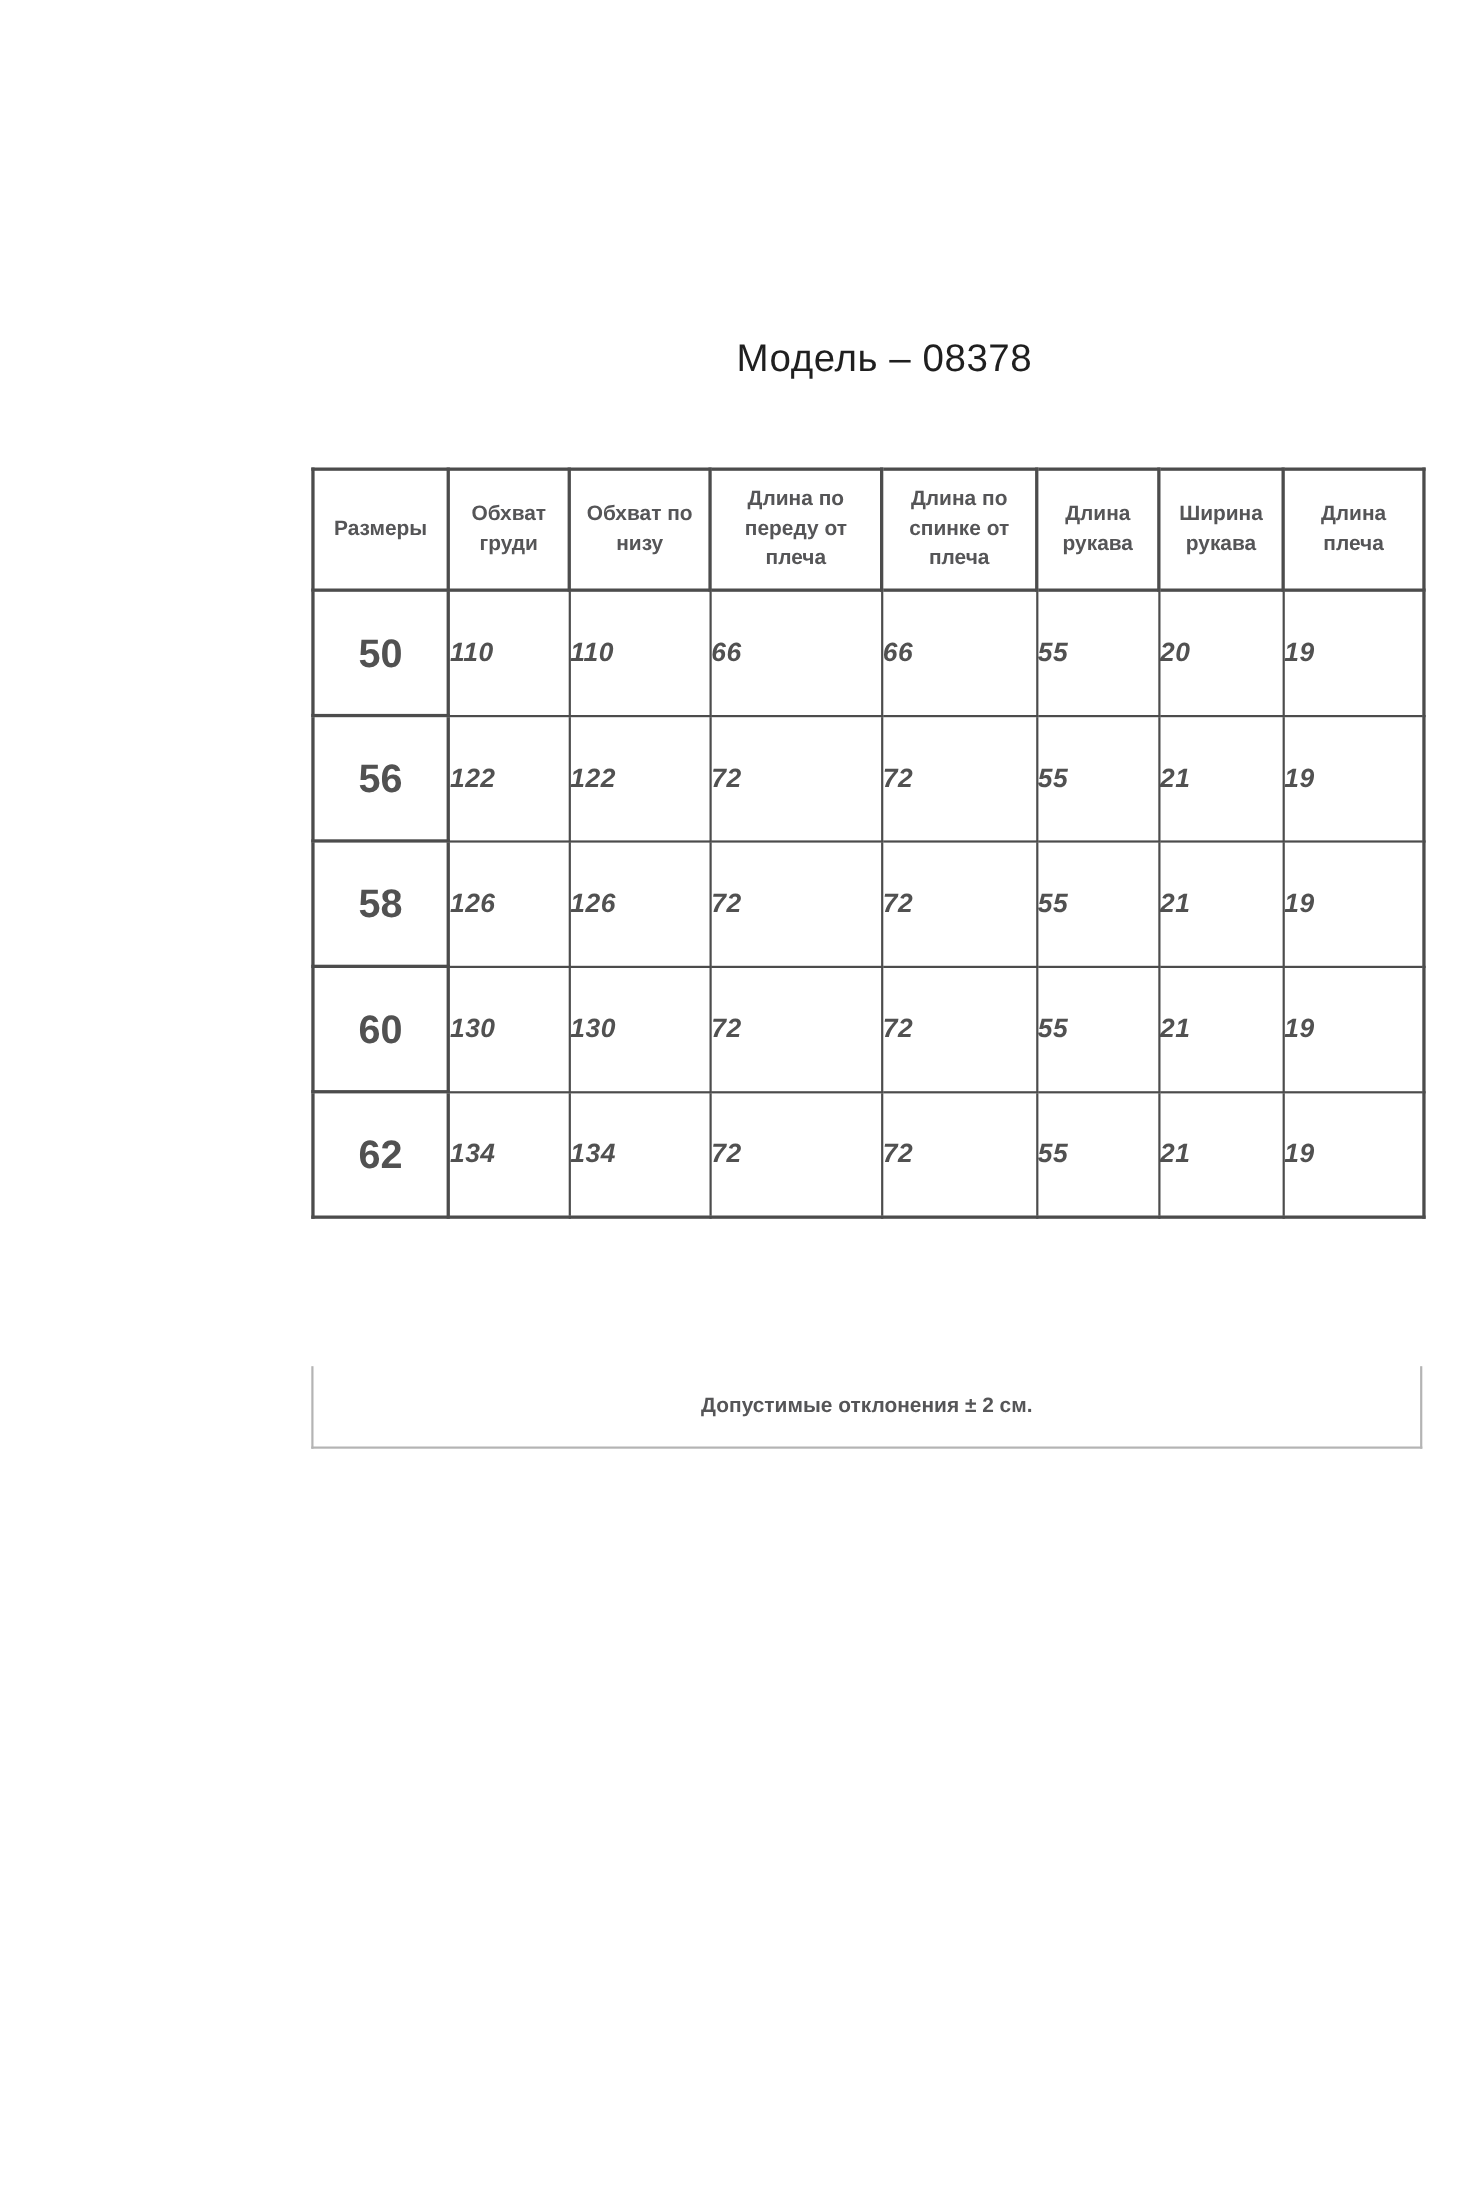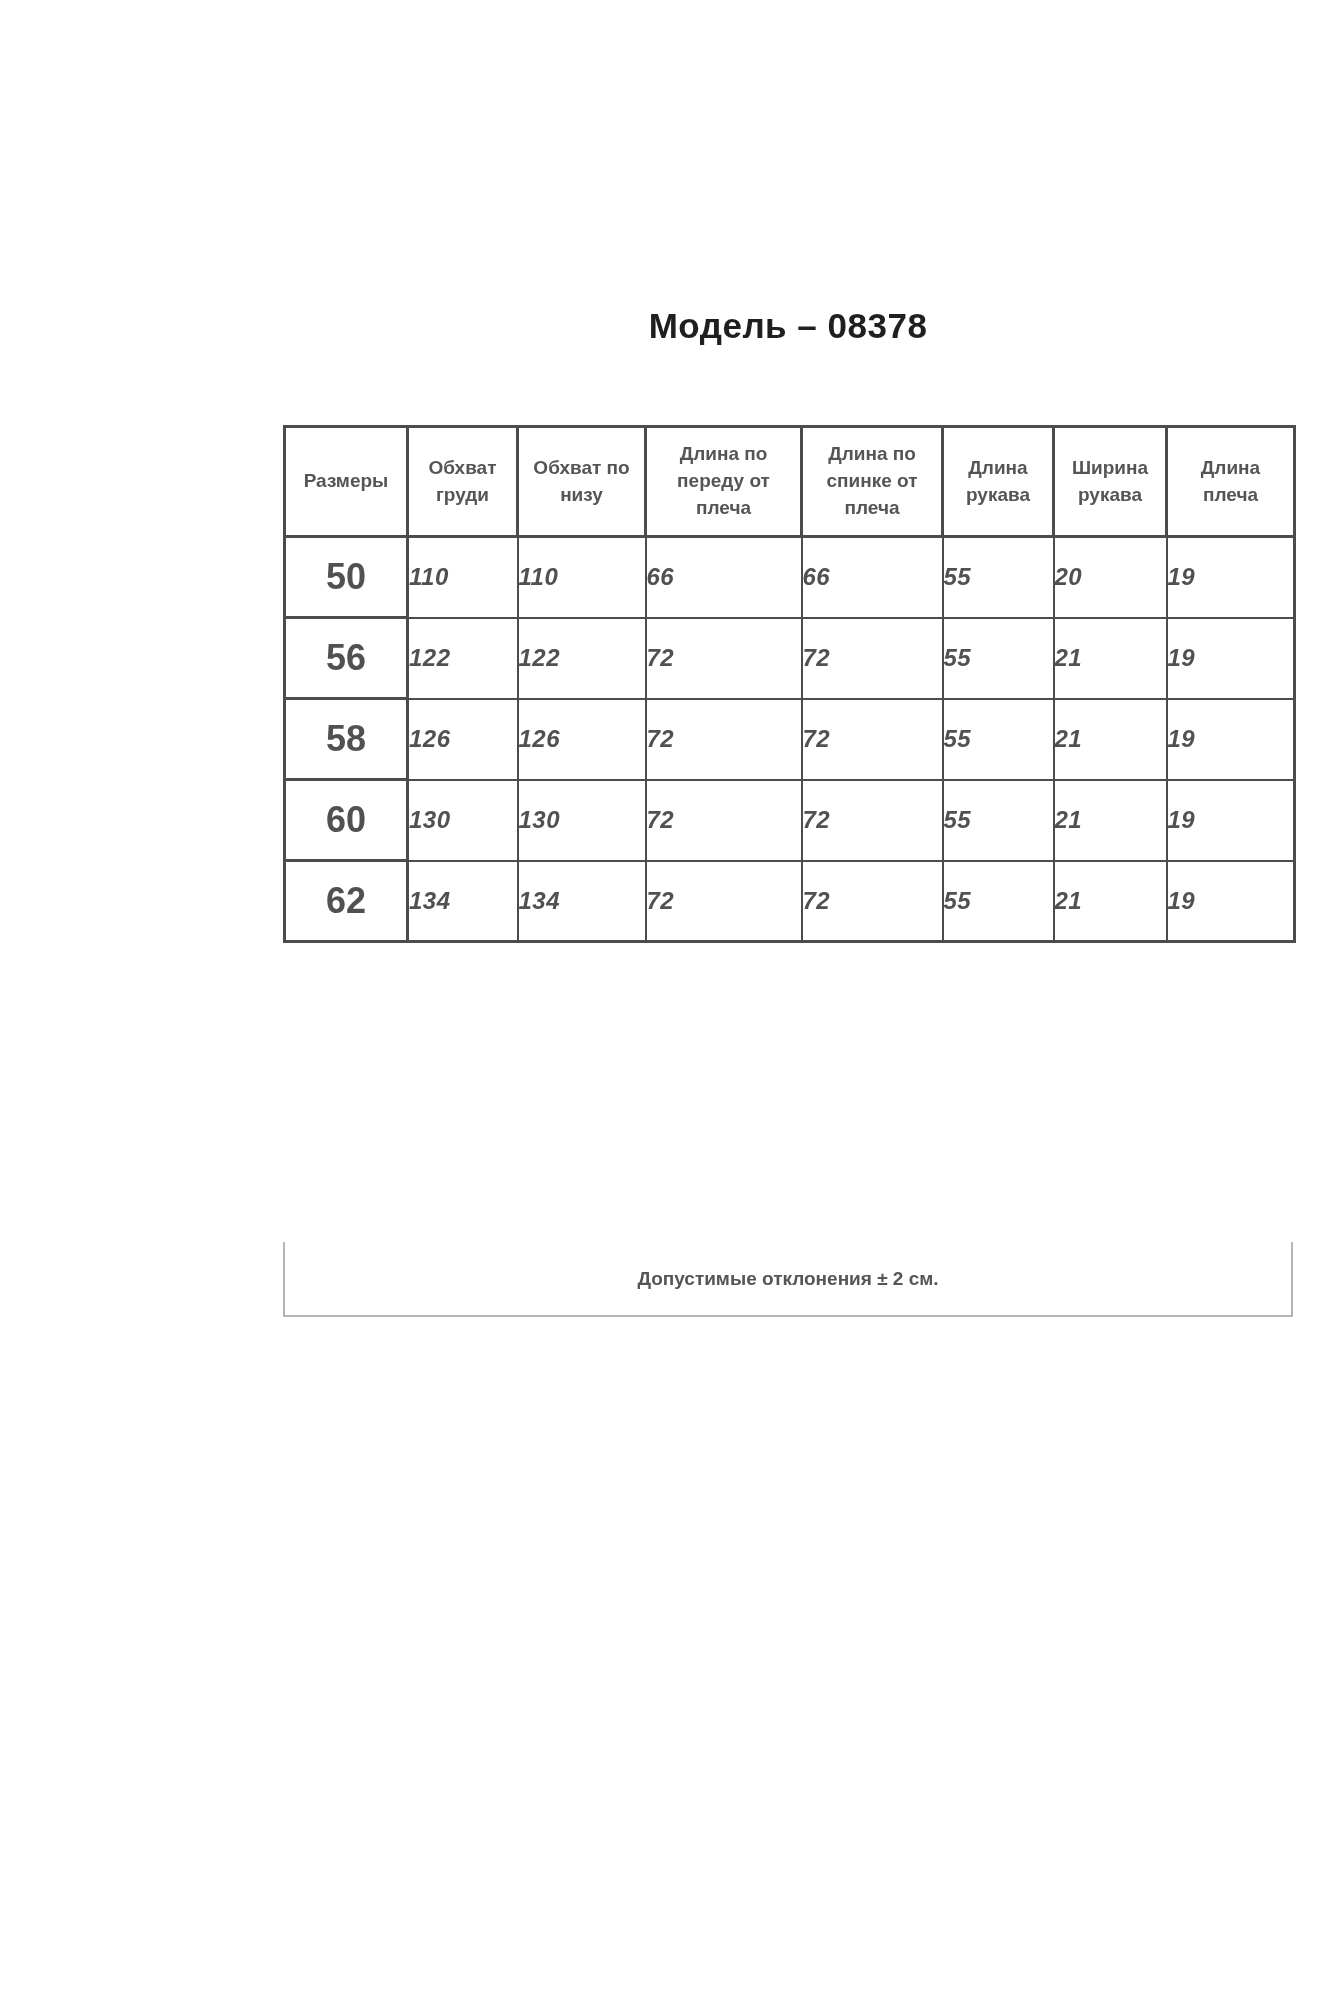--- a/index.html
+++ b/index.html
@@ -15,26 +15,26 @@
   .page{
     position:relative;
     width:1333px;
     height:2000px;
     background:var(--bg);
     font-family:"Liberation Sans","DejaVu Sans",sans-serif;
     overflow:hidden;
   }
   .title{
     position:absolute;
-    left:283px;
+    left:299px;
     top:306px;
     width:1010px;
     text-align:center;
     font-size:35px;
-    font-weight:700;
+    font-weight:400;
     color:var(--title-color);
     letter-spacing:0.5px;
   }
   table.size-table{
     position:absolute;
     left:283px;
     top:425px;
     width:1010px;
     border-collapse:collapse;
     table-layout:fixed;
@@ -45,21 +45,21 @@
   thead th{
     border:3px solid var(--border-dark);
     font-size:19px;
     font-weight:bold;
     color:var(--text-header);
     line-height:1.42;
     padding:2px 6px;
     text-align:center;
     vertical-align:middle;
   }
-  tbody tr{height:81px;}
+  tbody tr{height:114px;}
   tbody th.size-cell{
     border:3px solid var(--border-dark);
     font-size:36px;
     font-weight:bold;
     color:var(--text-primary);
     text-align:center;
     vertical-align:middle;
   }
   tbody td{
     border:2px solid var(--border-dark);

